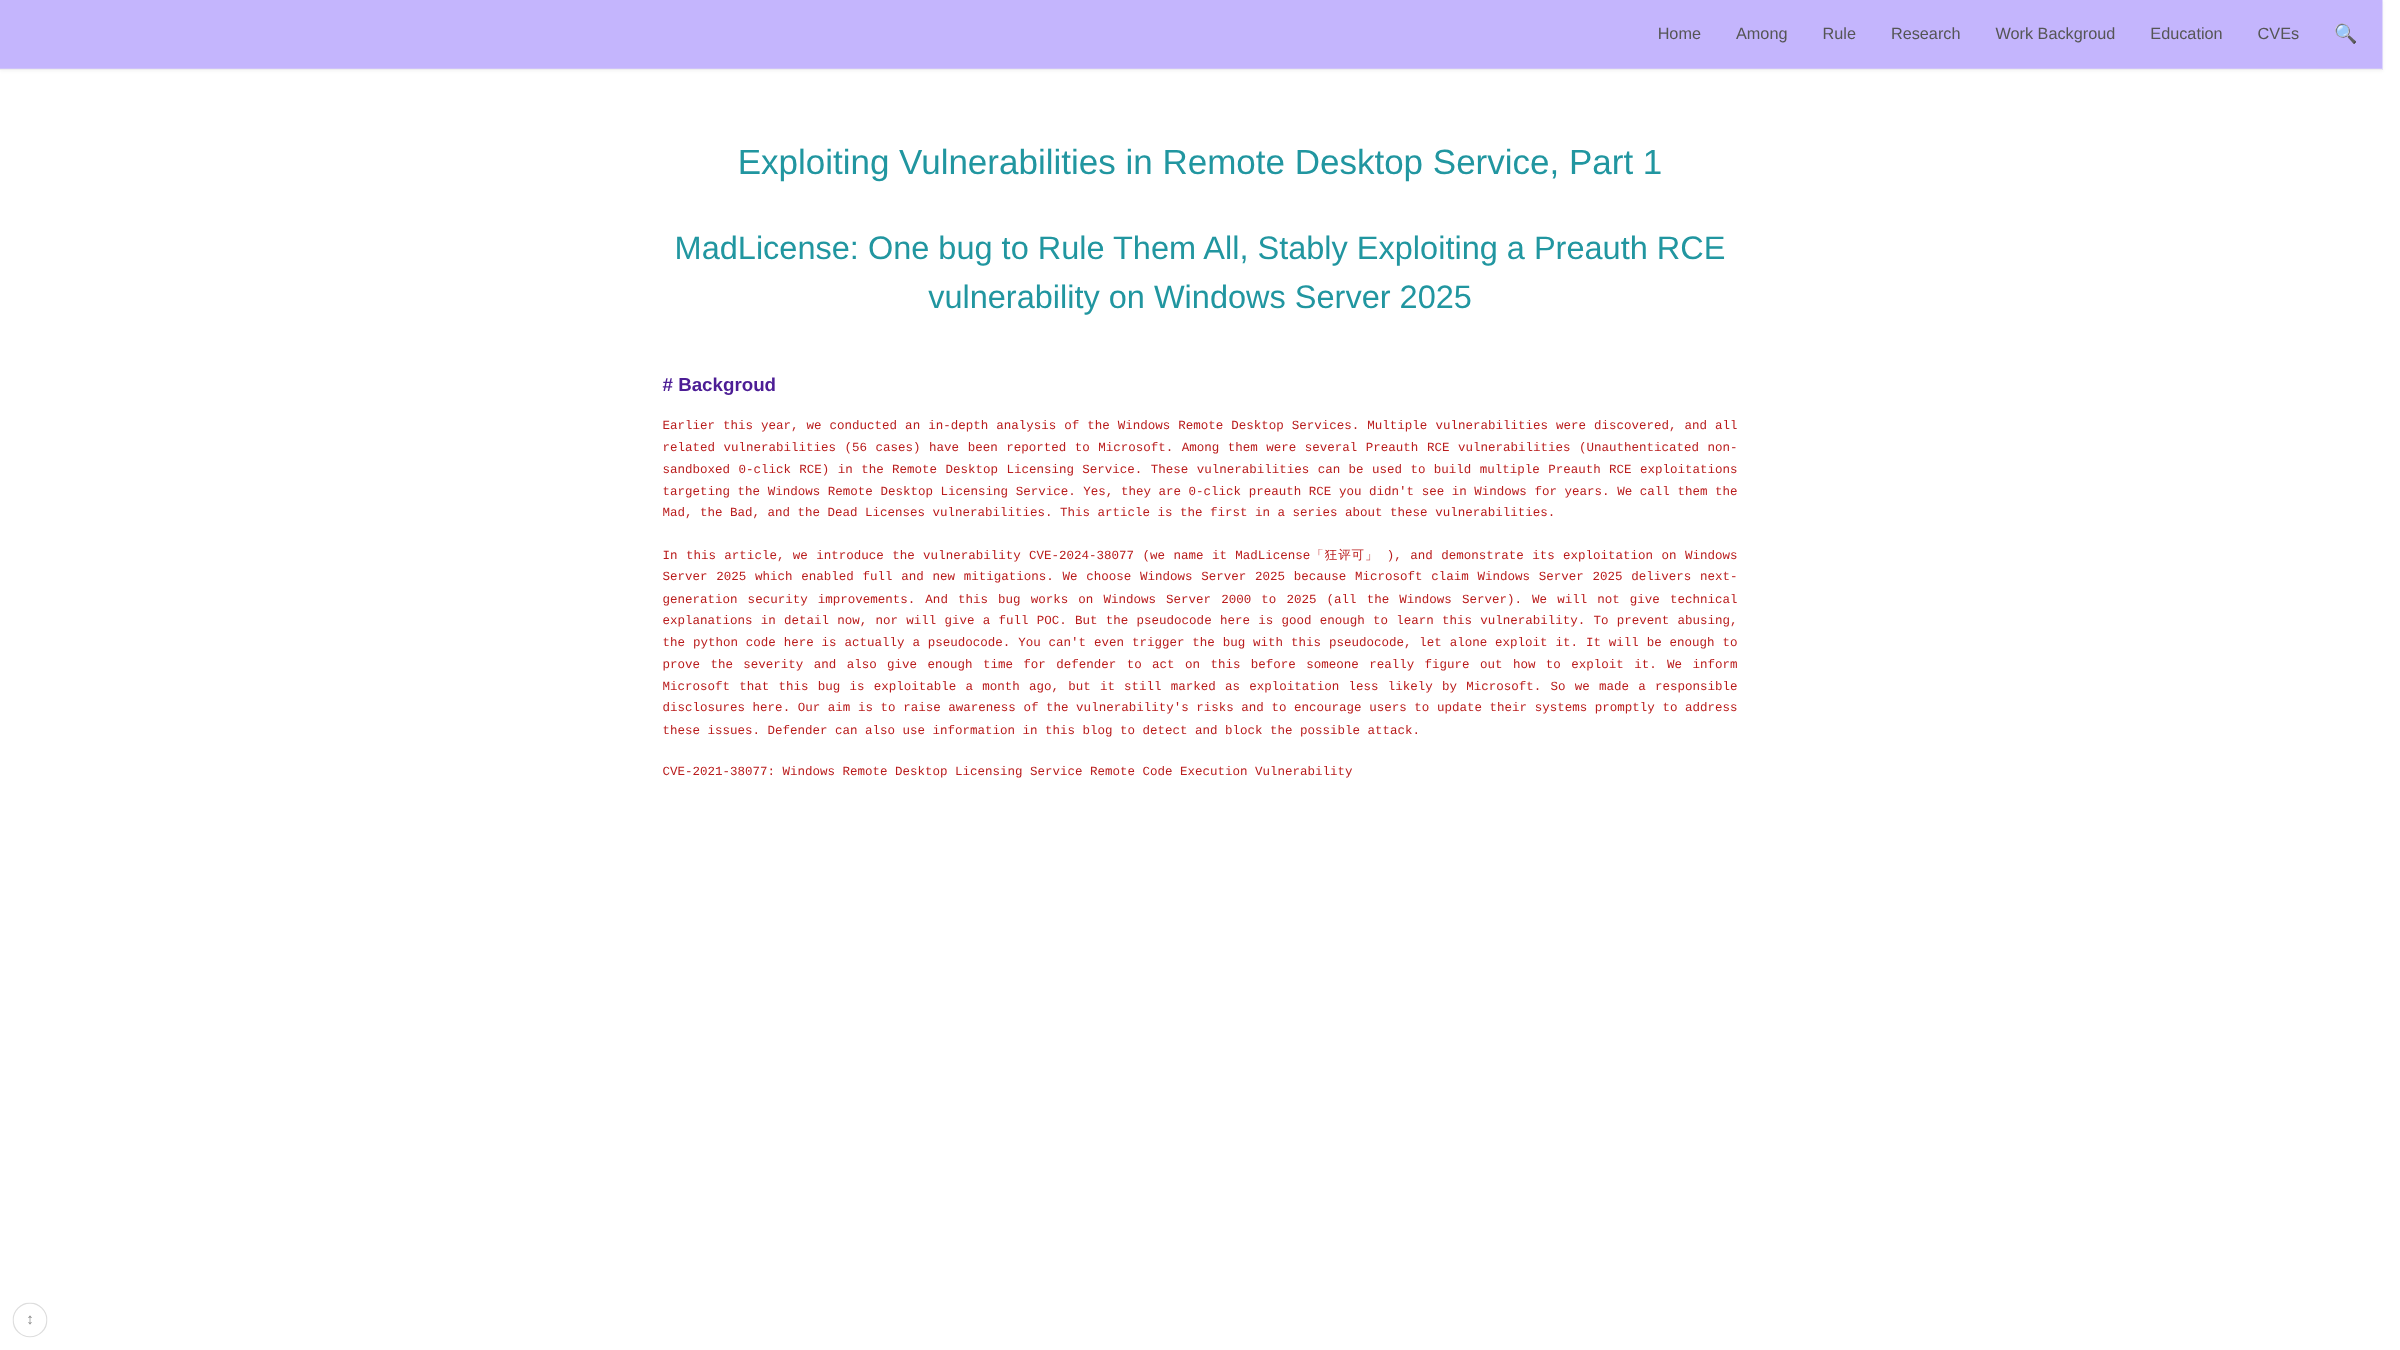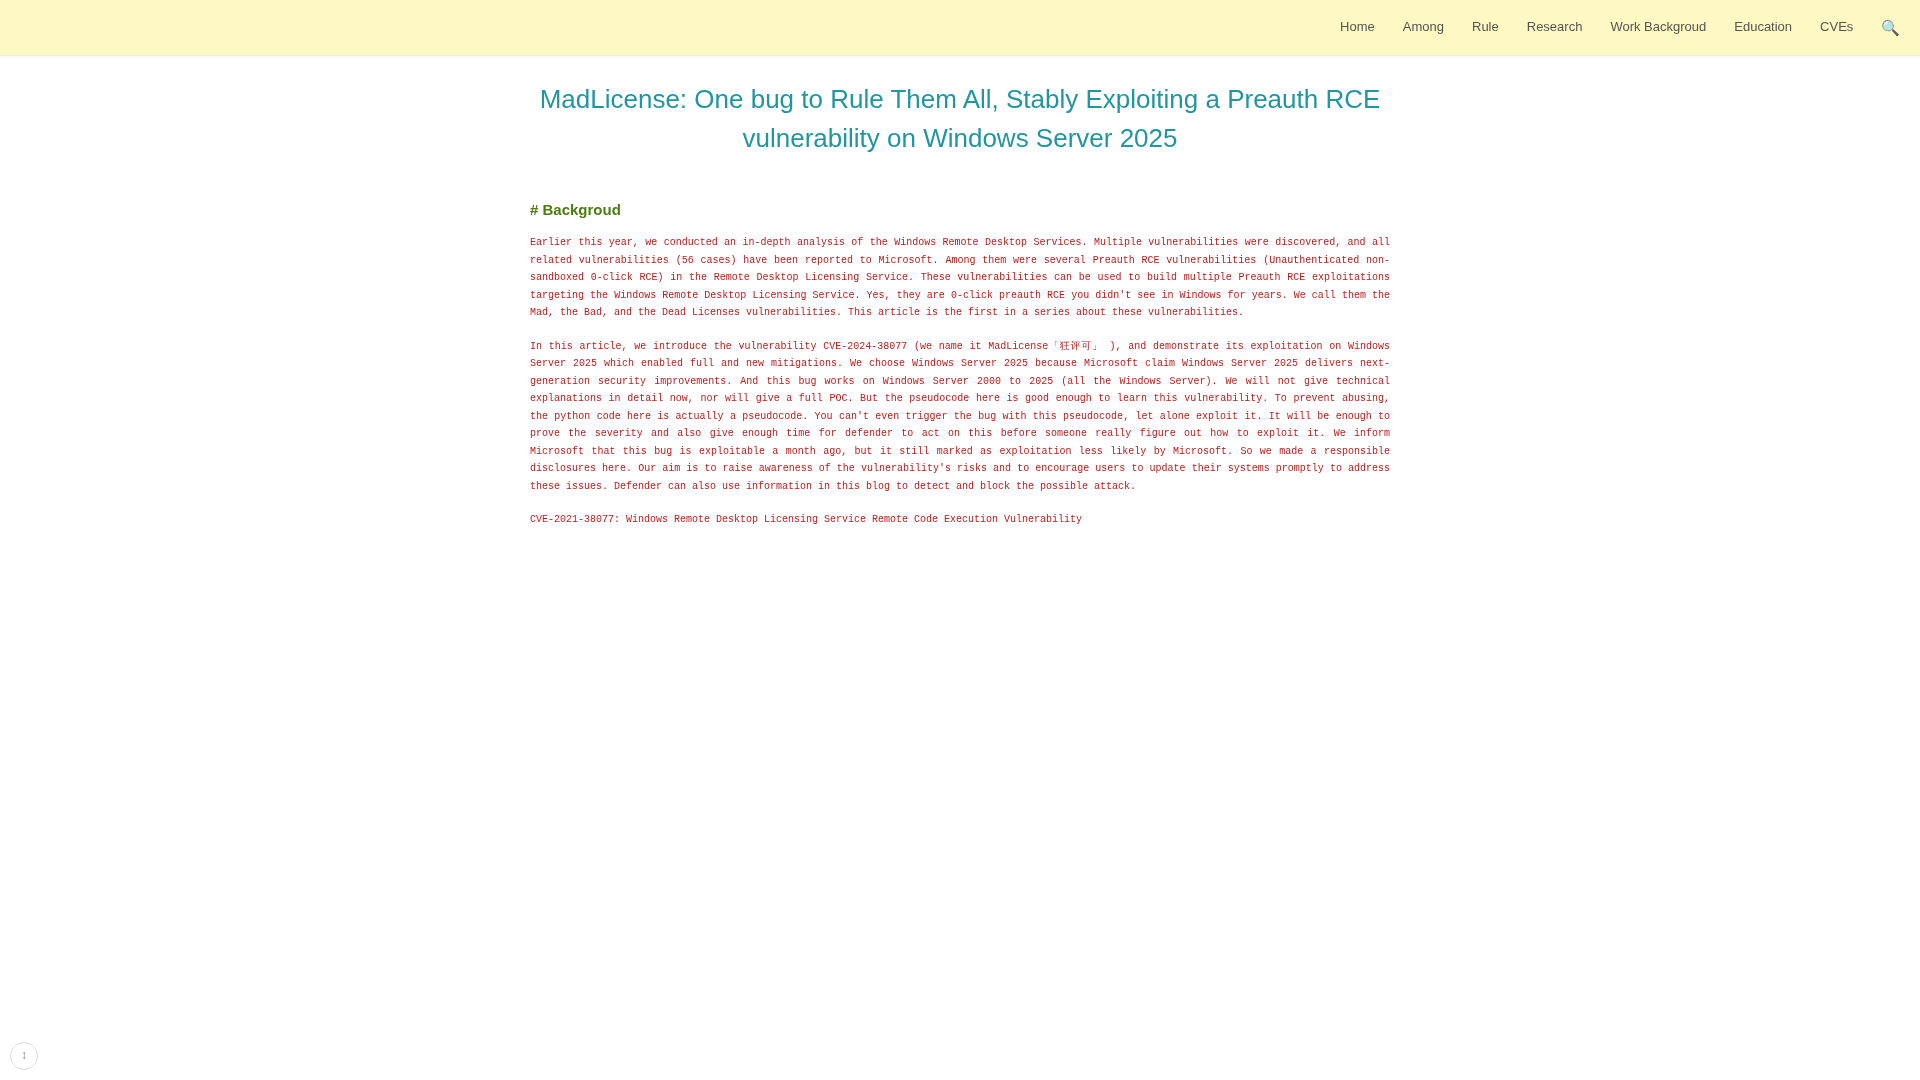--- a/index.html
+++ b/index.html
@@ -14,23 +14,23 @@
       color: #333;
       font-size: 14px;
       line-height: 1.6;
     }
 
     
     nav {
       position: fixed;
       top: 0;
       left: 0;
-      right: 0;
+      right: 14px;
       height: 56px;
-      background: #fef9c3;
+      background: #c4b5fd;
       border-bottom: 1px solid #eee;
       display: flex;
       align-items: center;
       justify-content: flex-end;
       padding: 0 20px;
       z-index: 100;
       box-shadow: 0 1px 3px rgba(0,0,0,0.05);
     }
 
     nav a {
@@ -71,21 +71,21 @@
       text-align: center;
       color: #2196a0;
       font-size: 26px;
       font-family: Arial, sans-serif;
       font-weight: 400;
       line-height: 1.5;
       margin-bottom: 40px;
     }
 
     .section-heading {
-      color: #4d7c0f;
+      color: #4c1d95;
       font-size: 15px;
       font-family: Arial, sans-serif;
       font-weight: bold;
       margin-top: 30px;
       margin-bottom: 12px;
     }
 
     .body-text {
       font-family: Liberation Mono, monospace;
       font-size: 10px;
@@ -122,20 +122,21 @@
   <a>Rule</a>
   <a>Research</a>
   <a>Work Backgroud</a>
   <a>Education</a>
   <a>CVEs</a>
   <span class="nav-search">🔍</span>
 </nav>
 
 <div class="content">
 
+  <h1 class="main-title">Exploiting Vulnerabilities in Remote Desktop Service, Part 1</h1>
 
   <h2 class="subtitle">MadLicense: One bug to Rule Them All, Stably Exploiting a Preauth RCE vulnerability on Windows Server  2025</h2>
 
   <div class="section-heading"># Backgroud</div>
 
   <p class="body-text">Earlier this year, we conducted an in-depth analysis of the Windows Remote Desktop Services. Multiple vulnerabilities were discovered, and all related vulnerabilities (56 cases) have been reported to Microsoft. Among them were several Preauth RCE vulnerabilities (Unauthenticated non-sandboxed 0-click RCE) in the Remote Desktop Licensing Service. These vulnerabilities can be used to build multiple Preauth RCE exploitations targeting the Windows Remote Desktop Licensing Service. Yes, they are 0-click preauth RCE you didn't see in Windows for years. We call them the Mad, the Bad, and the Dead Licenses vulnerabilities. This article is the first in a series about these vulnerabilities.</p>
 
   <p class="body-text">In this article, we introduce the vulnerability CVE-2024-38077 (we name it MadLicense「狂评可」 ), and demonstrate its exploitation on Windows Server 2025 which enabled full and new mitigations. We choose Windows Server 2025 because Microsoft claim Windows Server 2025 delivers next-generation security improvements. And this bug works on Windows Server 2000 to 2025 (all the Windows Server). We will not give technical explanations in detail now, nor will give a full POC. But the pseudocode here is good enough to learn this vulnerability. To prevent abusing, the python code here is actually a pseudocode. You can't even trigger the bug with this pseudocode, let alone exploit it. It will be enough to prove the severity and also give enough time for defender to act on this before someone really figure out how to exploit it. We inform Microsoft that this bug is exploitable a month ago, but it still marked as exploitation less likely by Microsoft. So we made a responsible disclosures here. Our aim is to raise awareness of the vulnerability's risks and to encourage users to update their systems promptly to address these issues. Defender can also use information in this blog to detect and block the possible attack.</p>
 
 

